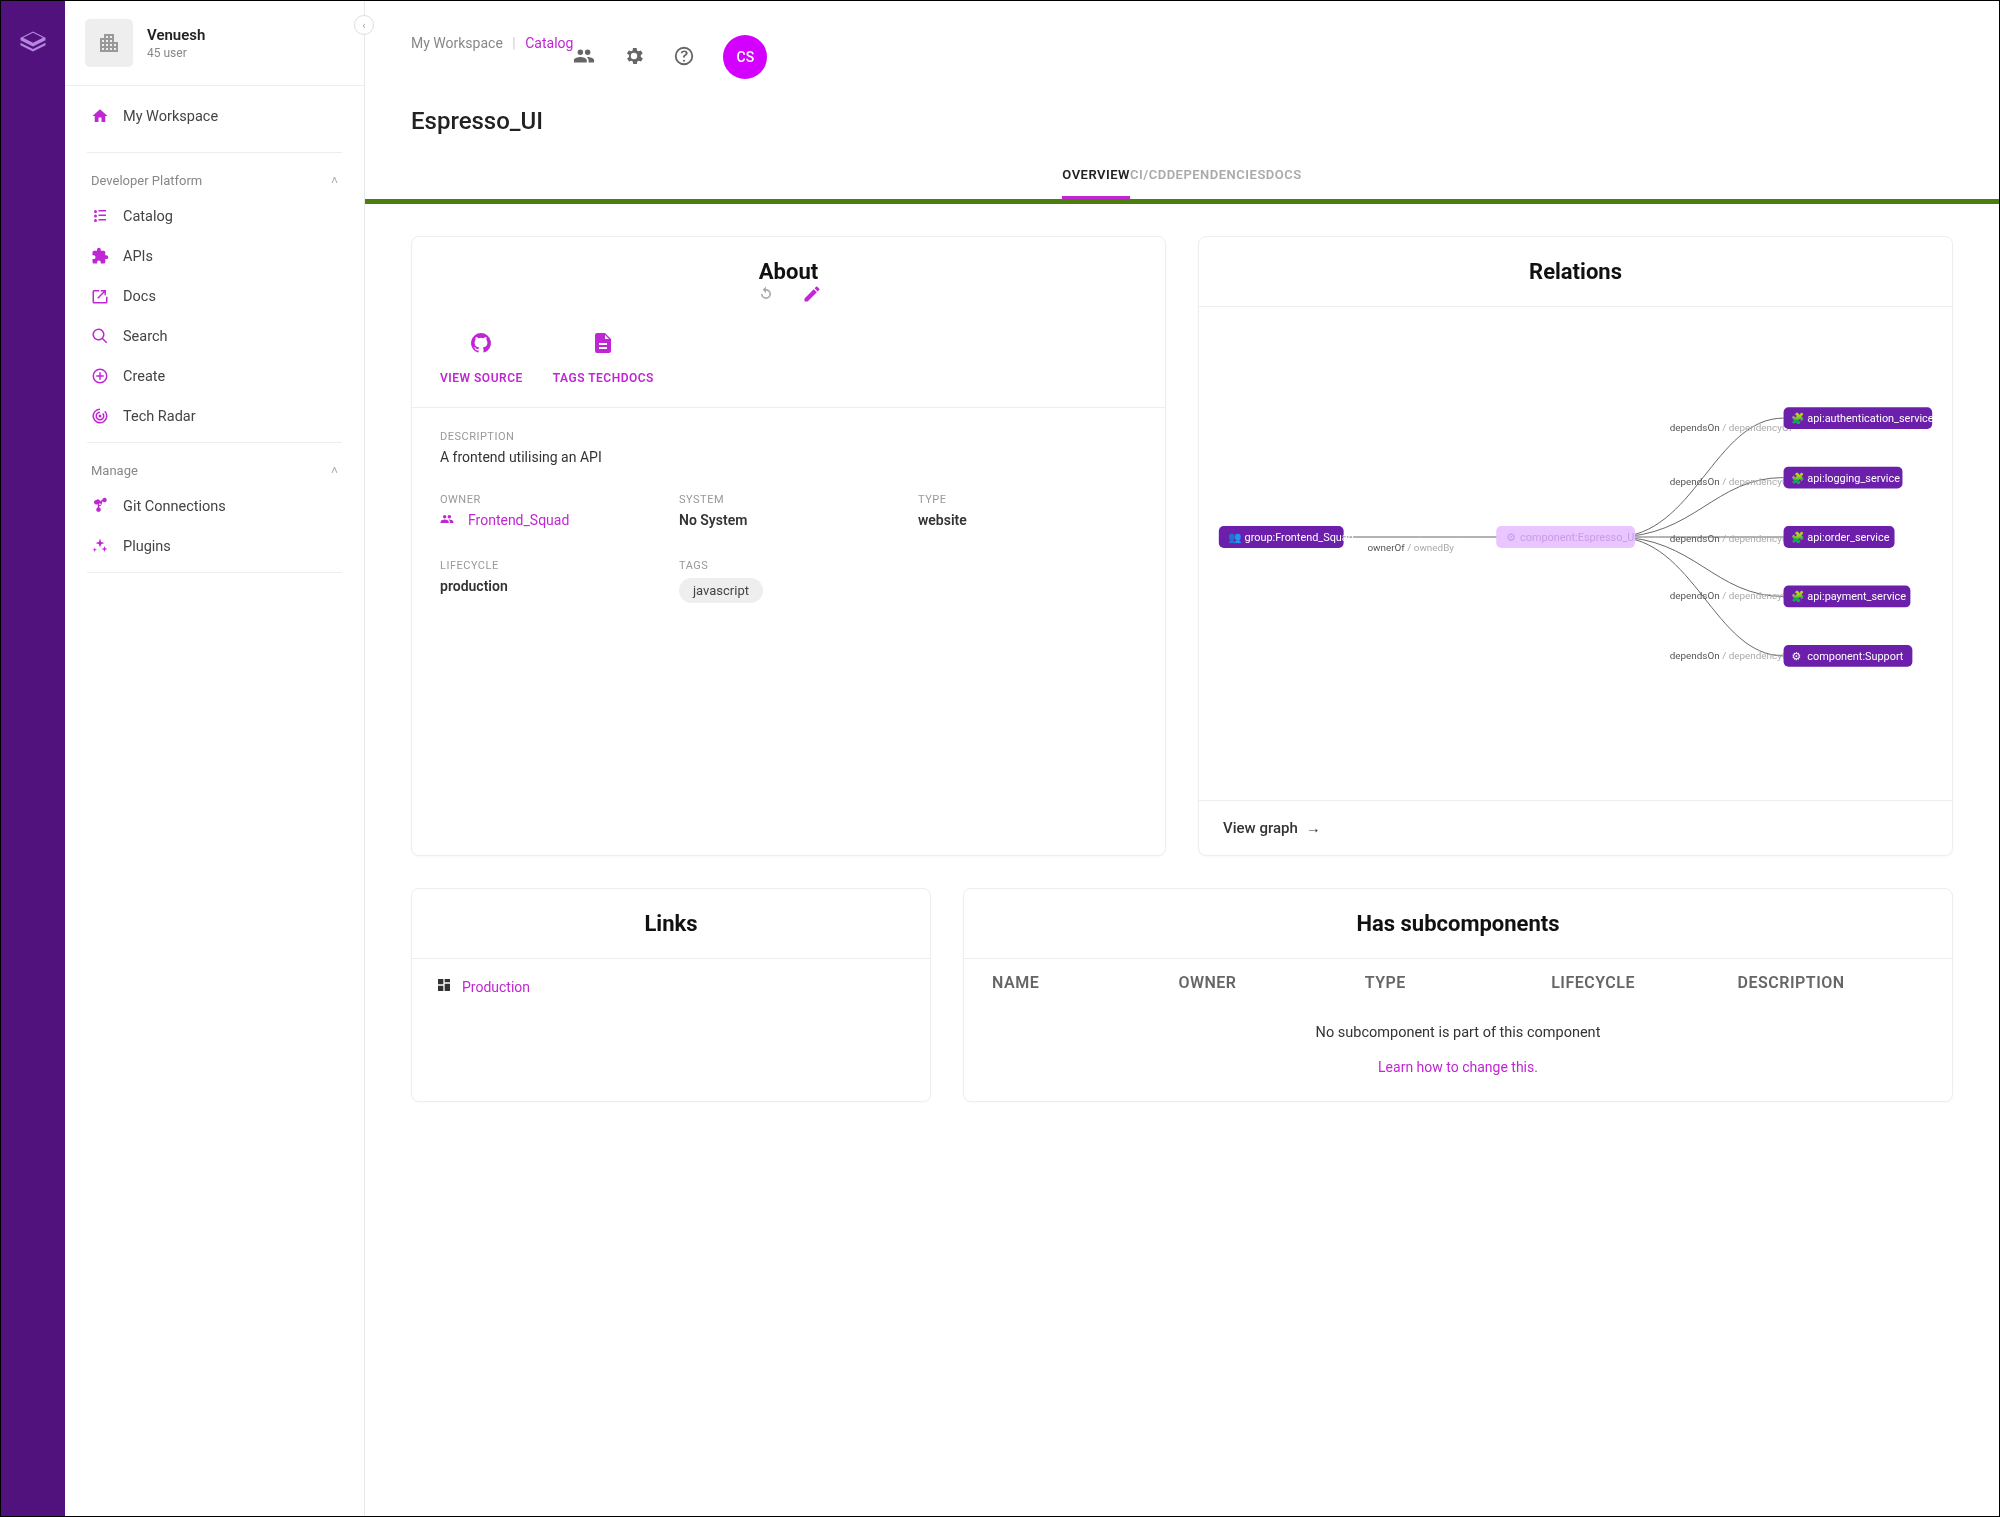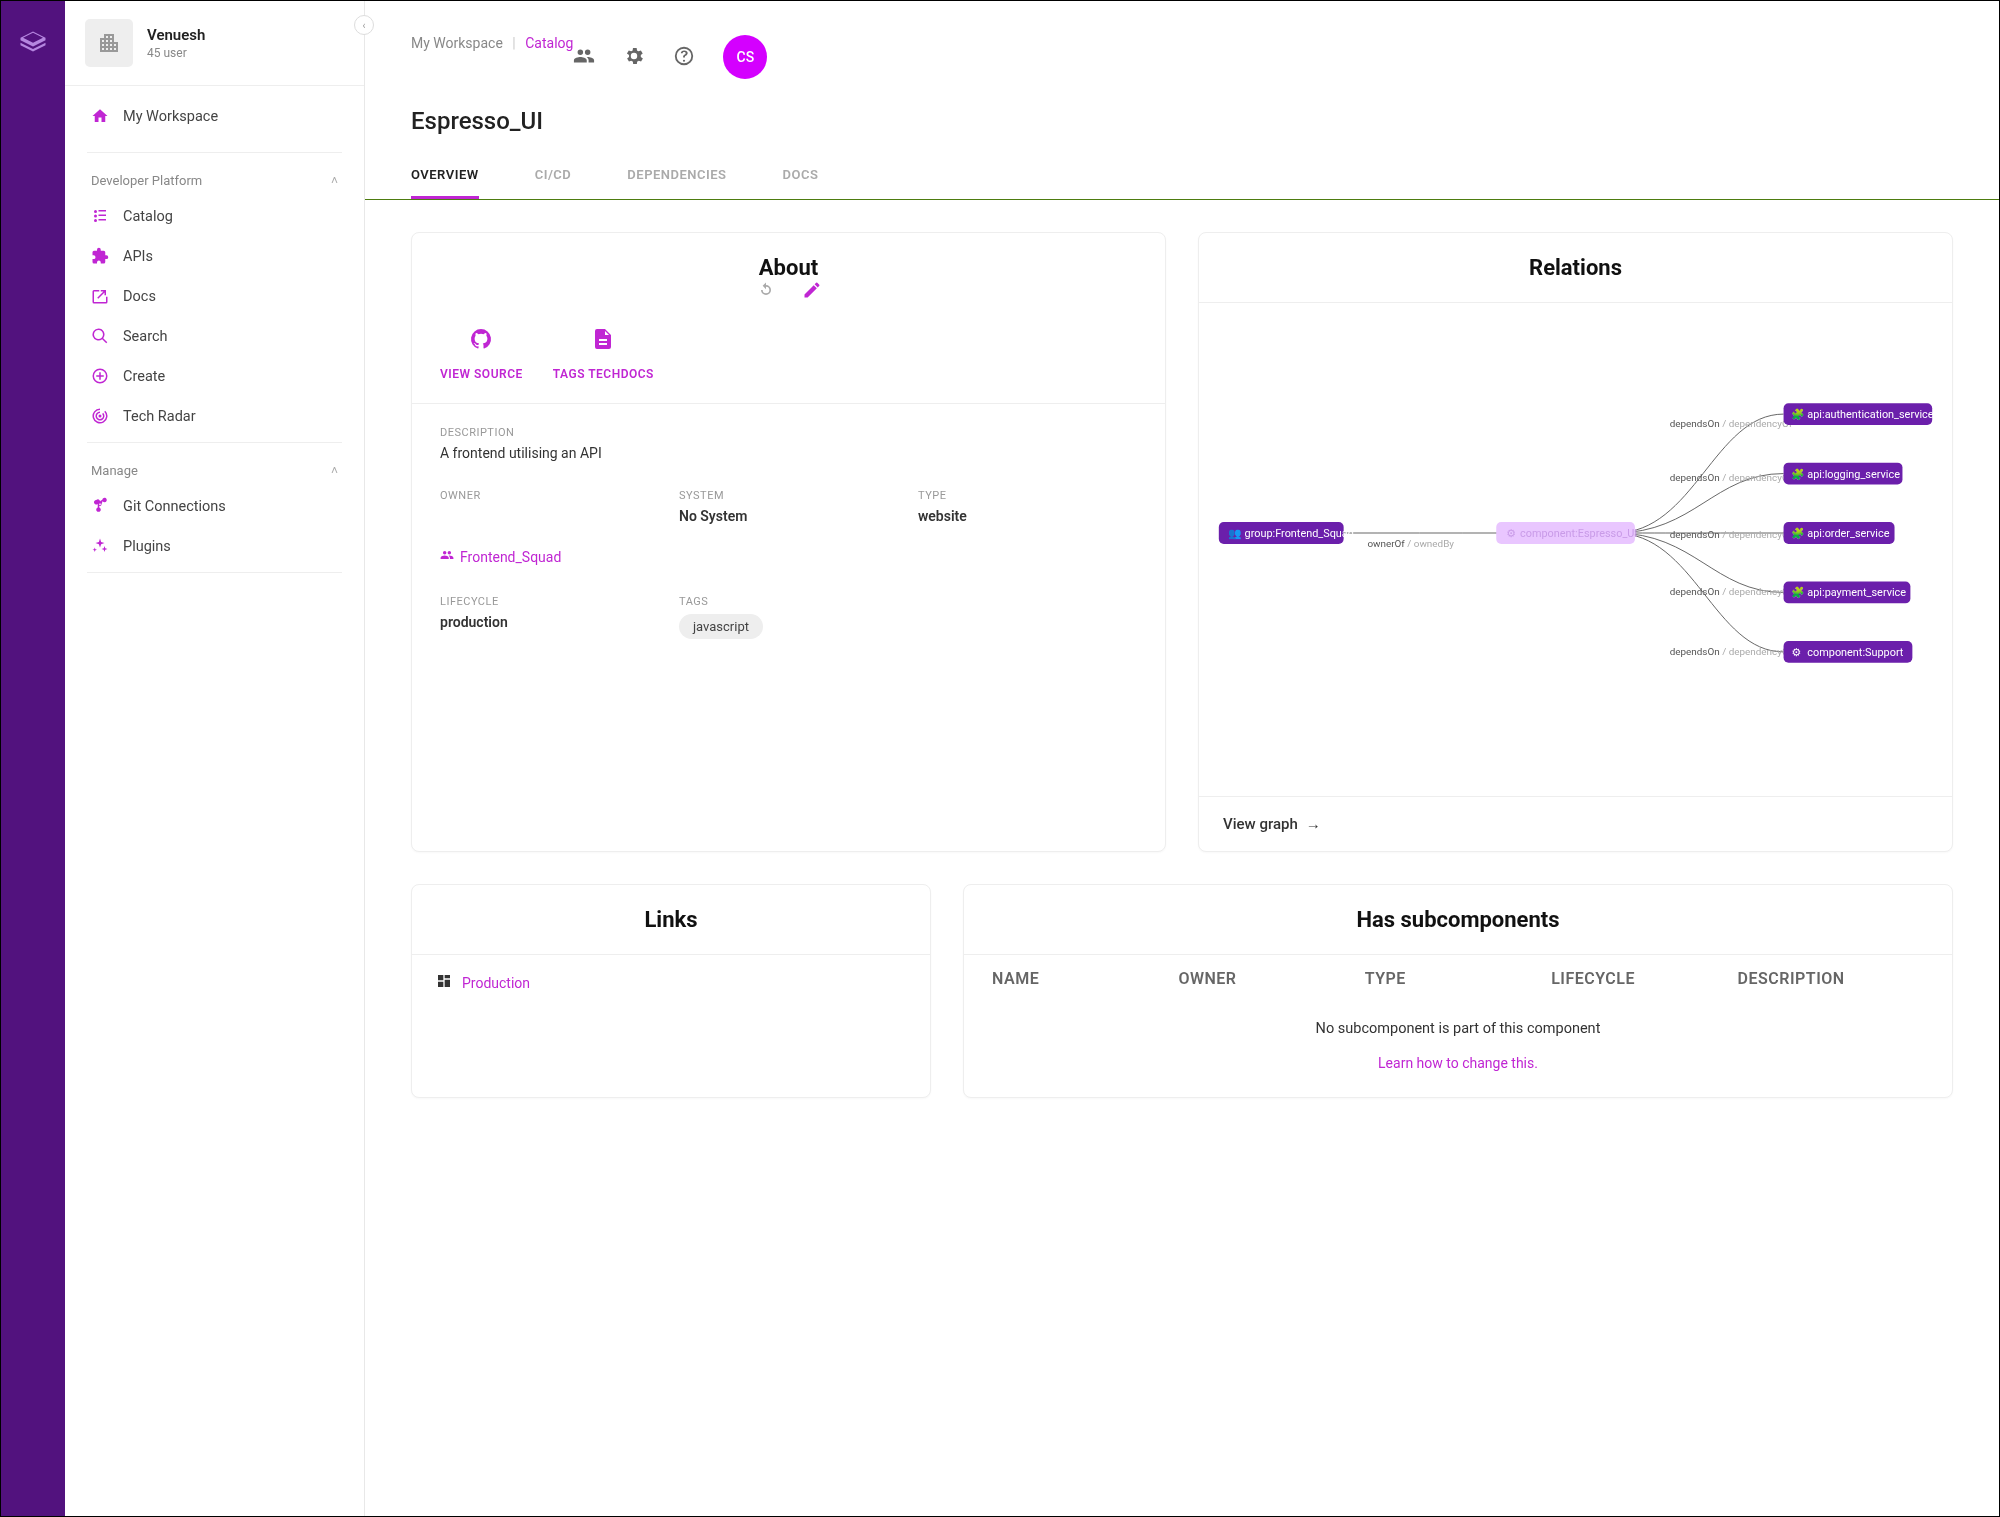--- a/index.html
+++ b/index.html
@@ -130,23 +130,23 @@
 
   .page-title {
     padding: 28px 46px 18px;
     font-size: 24px;
     font-weight: 500;
     color: #222;
   }
 
   .tabs {
     display:flex;
-    gap: 56px;
     padding: 0 46px;
-    border-bottom: 1px solid #4d7c0f;
+    border-bottom: 5px solid #4d7c0f;
+    justify-content: center;
   }
   .tab {
     padding: 14px 0;
     font-size: 13px;
     letter-spacing: .5px;
     color: #aaa;
     font-weight: 600;
     cursor:pointer;
     border-bottom: 3px solid transparent;
     text-transform: uppercase;
@@ -198,21 +198,21 @@
 
   .about-body { border-top:1px solid #eee; padding: 22px 28px; font-size:14px; }
   .meta-label { font-size:11px; color:#999; letter-spacing:.5px; text-transform:uppercase; margin-bottom:6px;}
   .meta-grid {
     display:grid;
     grid-template-columns: 1fr 1fr 1fr;
     row-gap: 30px;
     column-gap: 20px;
     margin-top: 28px;
   }
-  .owner-link { color:#c026d3; display:inline-flex; align-items:flex-end; gap:6px;margin-top:40px;}
+  .owner-link { color:#c026d3; display:inline-flex; align-items:center; gap:14px;}
   .tag-pill { display:inline-block; background:#eee; border-radius:16px; padding:5px 14px; font-size:13px; color:#444;}
 
   
   .relations-body { flex:1; position:relative; border-top:1px solid #eee; }
   .relations-svg { width:100%; height:460px; }
   .rel-node-main { fill:#e9c6ff; }
   .rel-node { fill:#6b1fab; }
   .rel-node-text { fill:#fff; font-size:11px; }
   .rel-edge { stroke:#666; stroke-width:1; fill:none; }
   .rel-edge-label { font-size:10px; fill:#555; }

